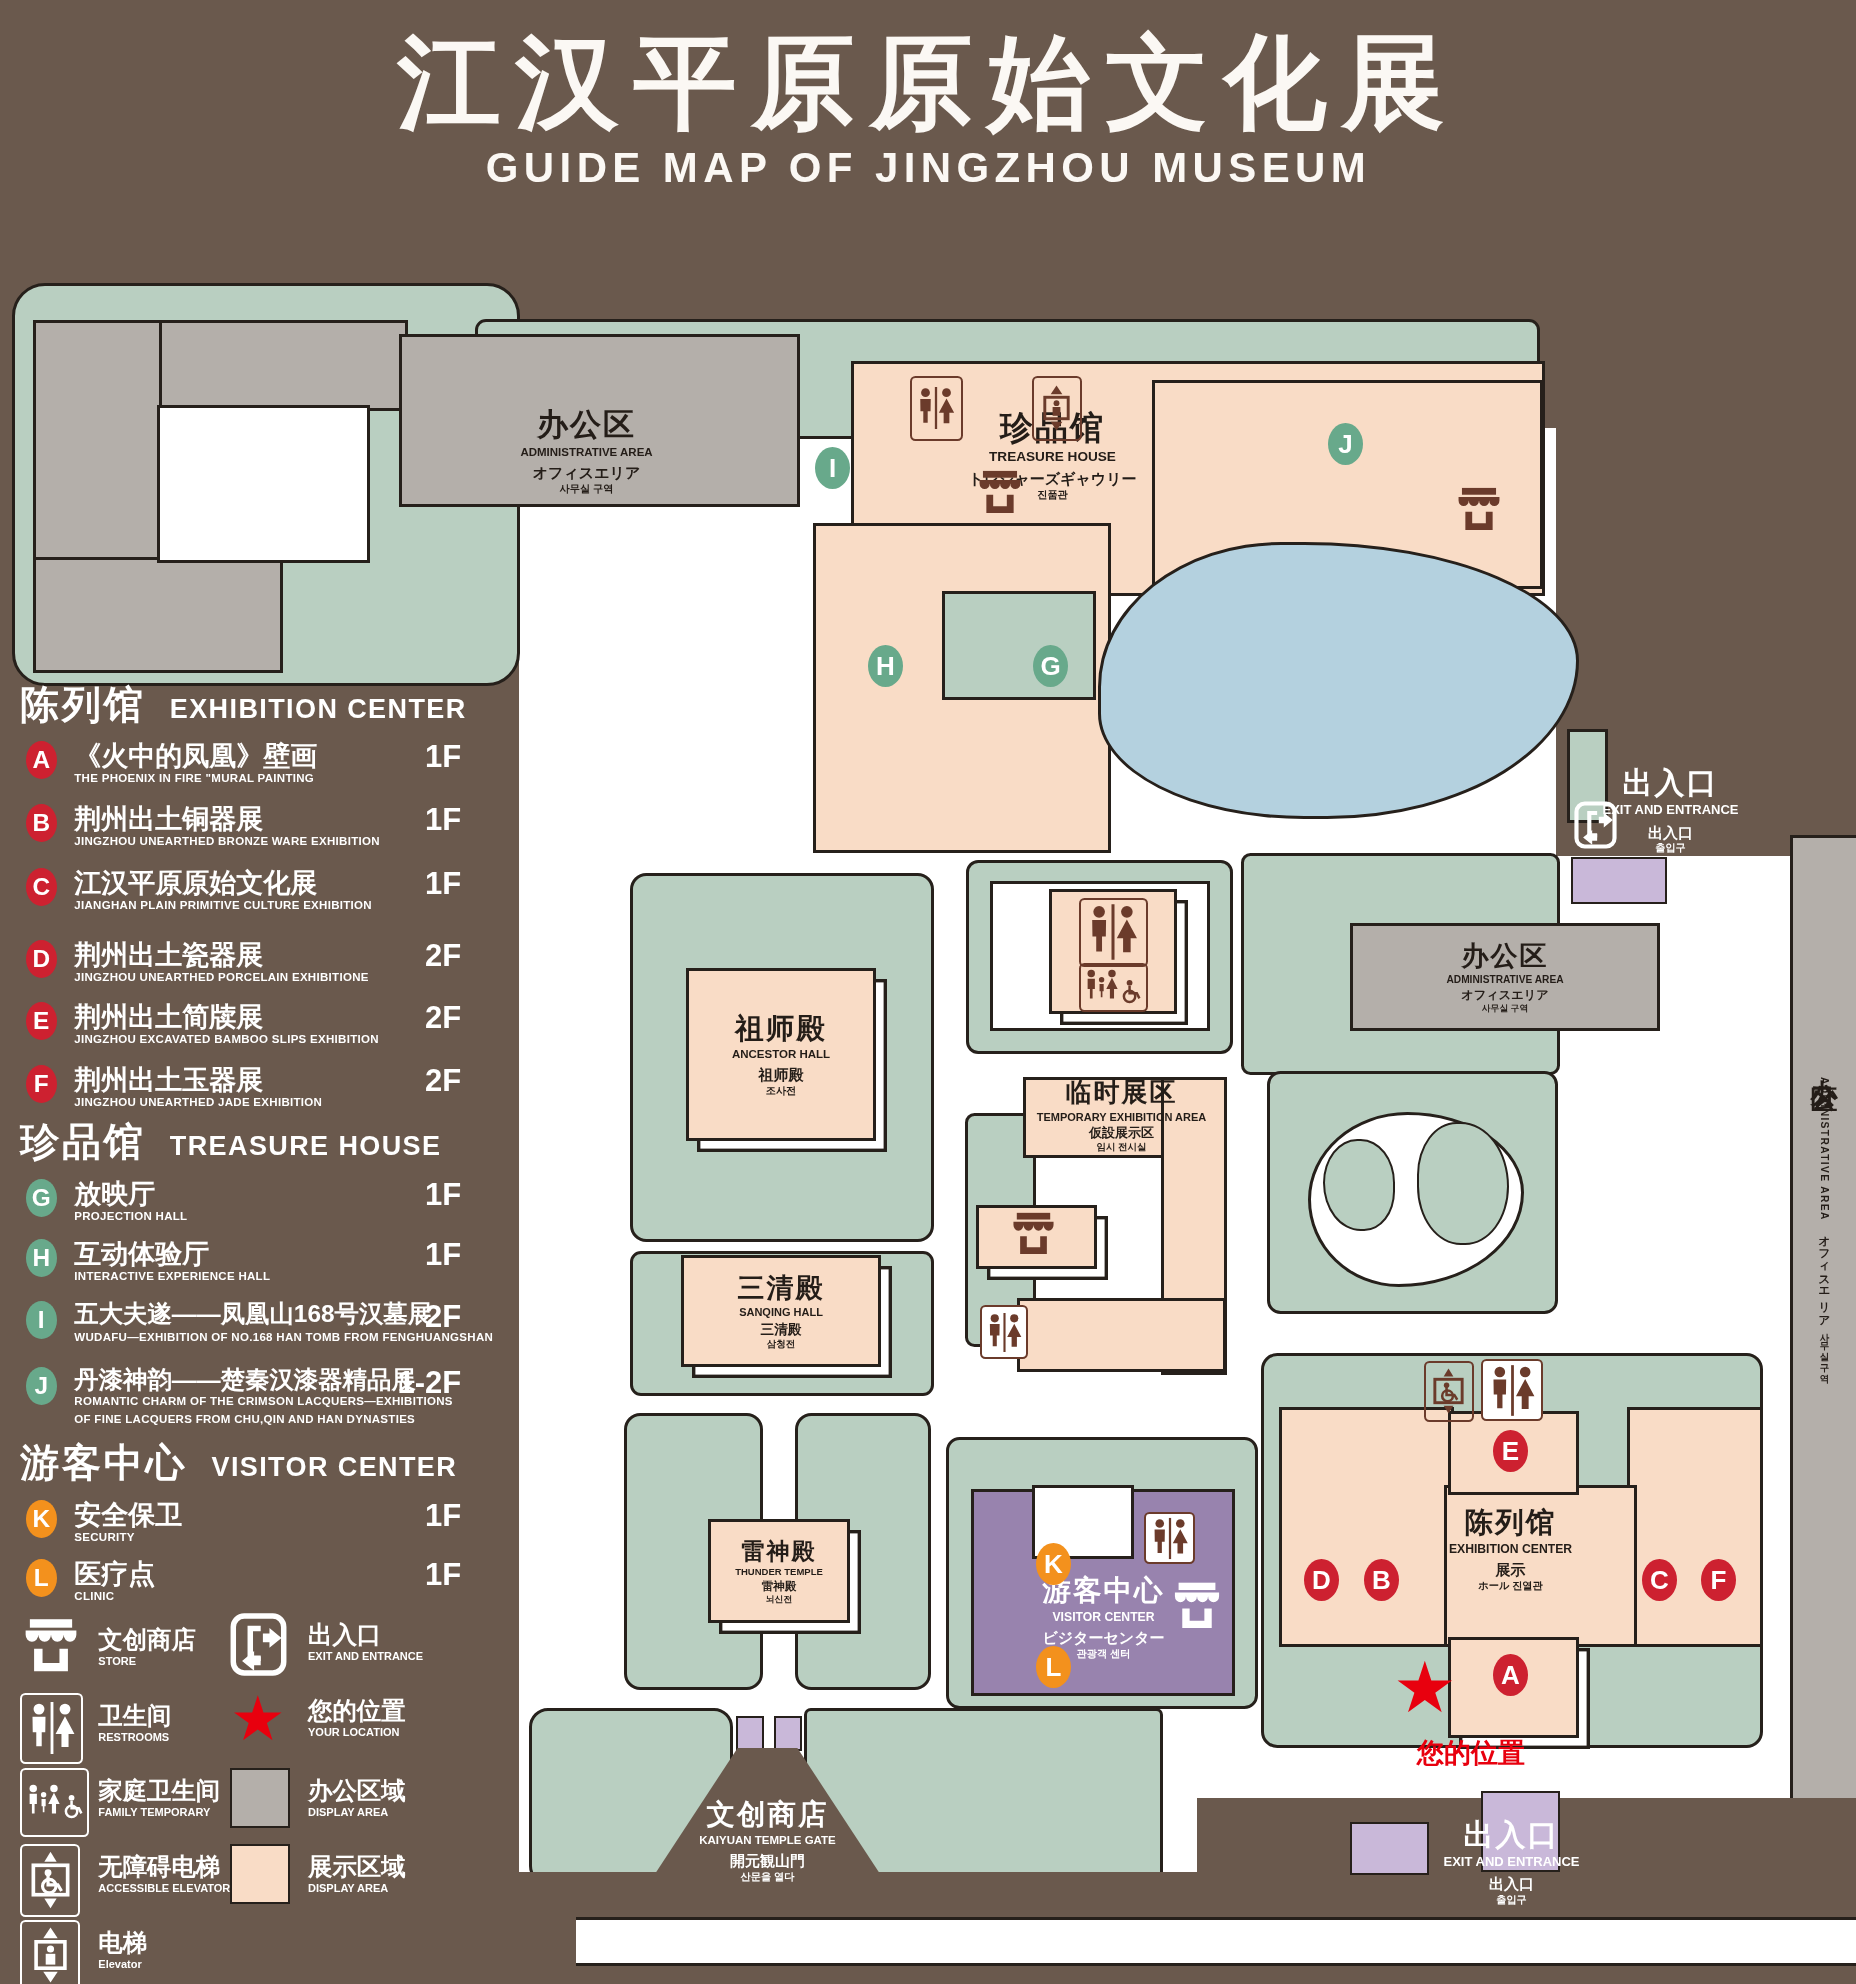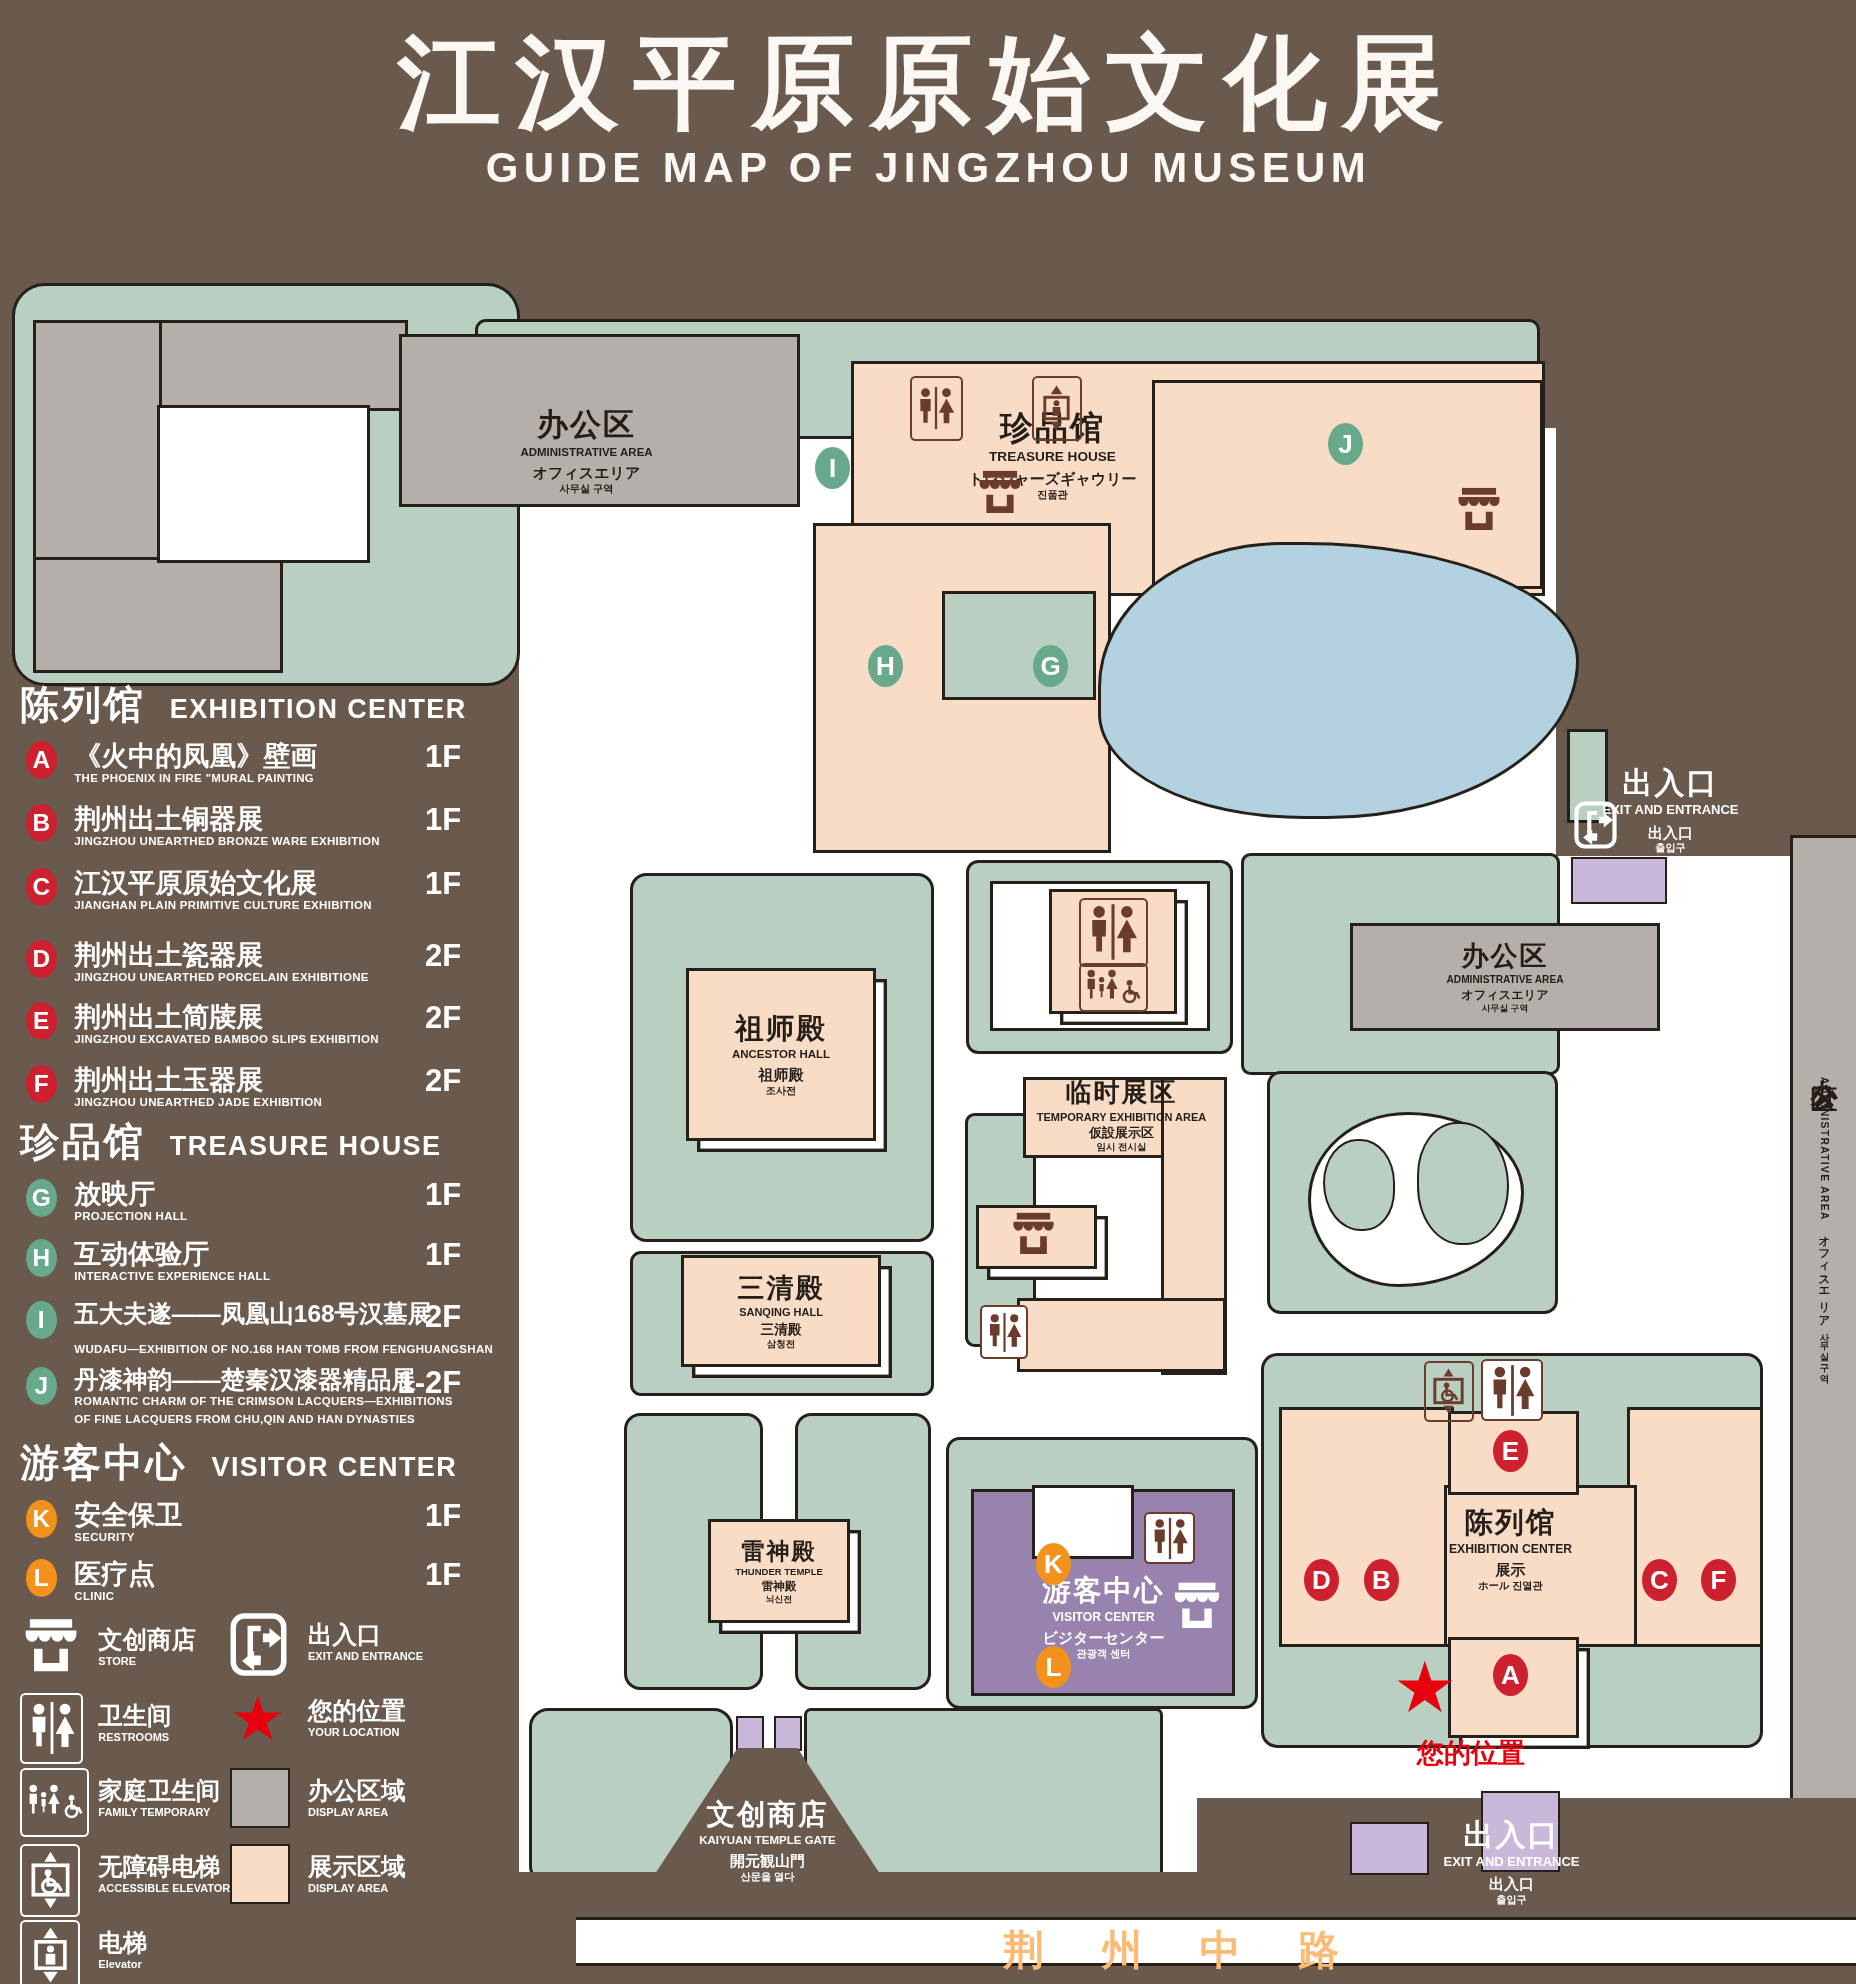--- a/index.html
+++ b/index.html
@@ -51,21 +51,21 @@
   .sym .s-zh{position:absolute;left:78px;top:6.8px;font-size:24.4px;font-weight:800;white-space:nowrap}
   .sym .s-en{position:absolute;left:78px;top:38px;font-size:11px;font-weight:700;white-space:nowrap}
   .chip{width:56px;height:56px;border:2.7px solid #26201b}
   .vstrip{writing-mode:vertical-rl;text-orientation:mixed;display:flex;align-items:center;
           justify-content:flex-start;color:#241d18;gap:6.8px}
   .vstrip .v1{font-size:27px;font-weight:900;letter-spacing:4.1px}
   .vstrip .v2{font-size:10.2px;font-weight:700;letter-spacing:1.4px}
   .vstrip .v3{font-size:11.5px;font-weight:600}
   .vstrip .v4{font-size:9.5px;font-weight:600}
   .redtext{color:#e8000e;font-weight:900}
-  .road-label{color:#fdba74;font-size:41px;font-weight:700;letter-spacing:23px;white-space:nowrap}
+  .road-label{color:#ffffff;font-size:34px;font-weight:700;letter-spacing:23px;white-space:nowrap}
 </style>
 </head>
 <body>
 
 <div class="abs title">江汉平原原始文化展</div>
 <div class="abs subtitle">GUIDE MAP OF JINGZHOU MUSEUM</div>
 
 <div class="abs whitebg" style="left:519px;top:428px;width:1037px;height:1451px"></div>
 <div class="abs whitebg" style="left:1556px;top:856px;width:234px;height:1024px"></div>
 
@@ -398,21 +398,21 @@
 </div>
 <div class="leg-row" style="top:1236px">
   <div class="marker m-green leg-marker">H</div>
   <div class="leg-zh">互动体验厅</div>
   <div class="leg-en">INTERACTIVE EXPERIENCE HALL</div>
   <div class="leg-fl">1F</div>
 </div>
 <div class="leg-row" style="top:1298px">
   <div class="marker m-green leg-marker">I</div>
   <div class="leg-zh" style="font-size:24.4px">五大夫遂——凤凰山168号汉墓展</div>
-  <div class="leg-en" style="top:45px">WUDAFU—EXHIBITION OF NO.168 HAN TOMB FROM FENGHUANGSHAN</div>
+  <div class="leg-en" style="top:33px">WUDAFU—EXHIBITION OF NO.168 HAN TOMB FROM FENGHUANGSHAN</div>
   <div class="leg-fl">2F</div>
 </div>
 <div class="leg-row" style="top:1364px;height:81px">
   <div class="marker m-green leg-marker">J</div>
   <div class="leg-zh" style="font-size:24.4px">丹漆神韵——楚秦汉漆器精品展</div>
   <div class="leg-en" style="top:31px">ROMANTIC CHARM OF THE CRIMSON LACQUERS—EXHIBITIONS</div>
   <div class="leg-en" style="top:49px">OF FINE LACQUERS FROM CHU,QIN AND HAN DYNASTIES</div>
   <div class="leg-fl">1-2F</div>
 </div>
 

